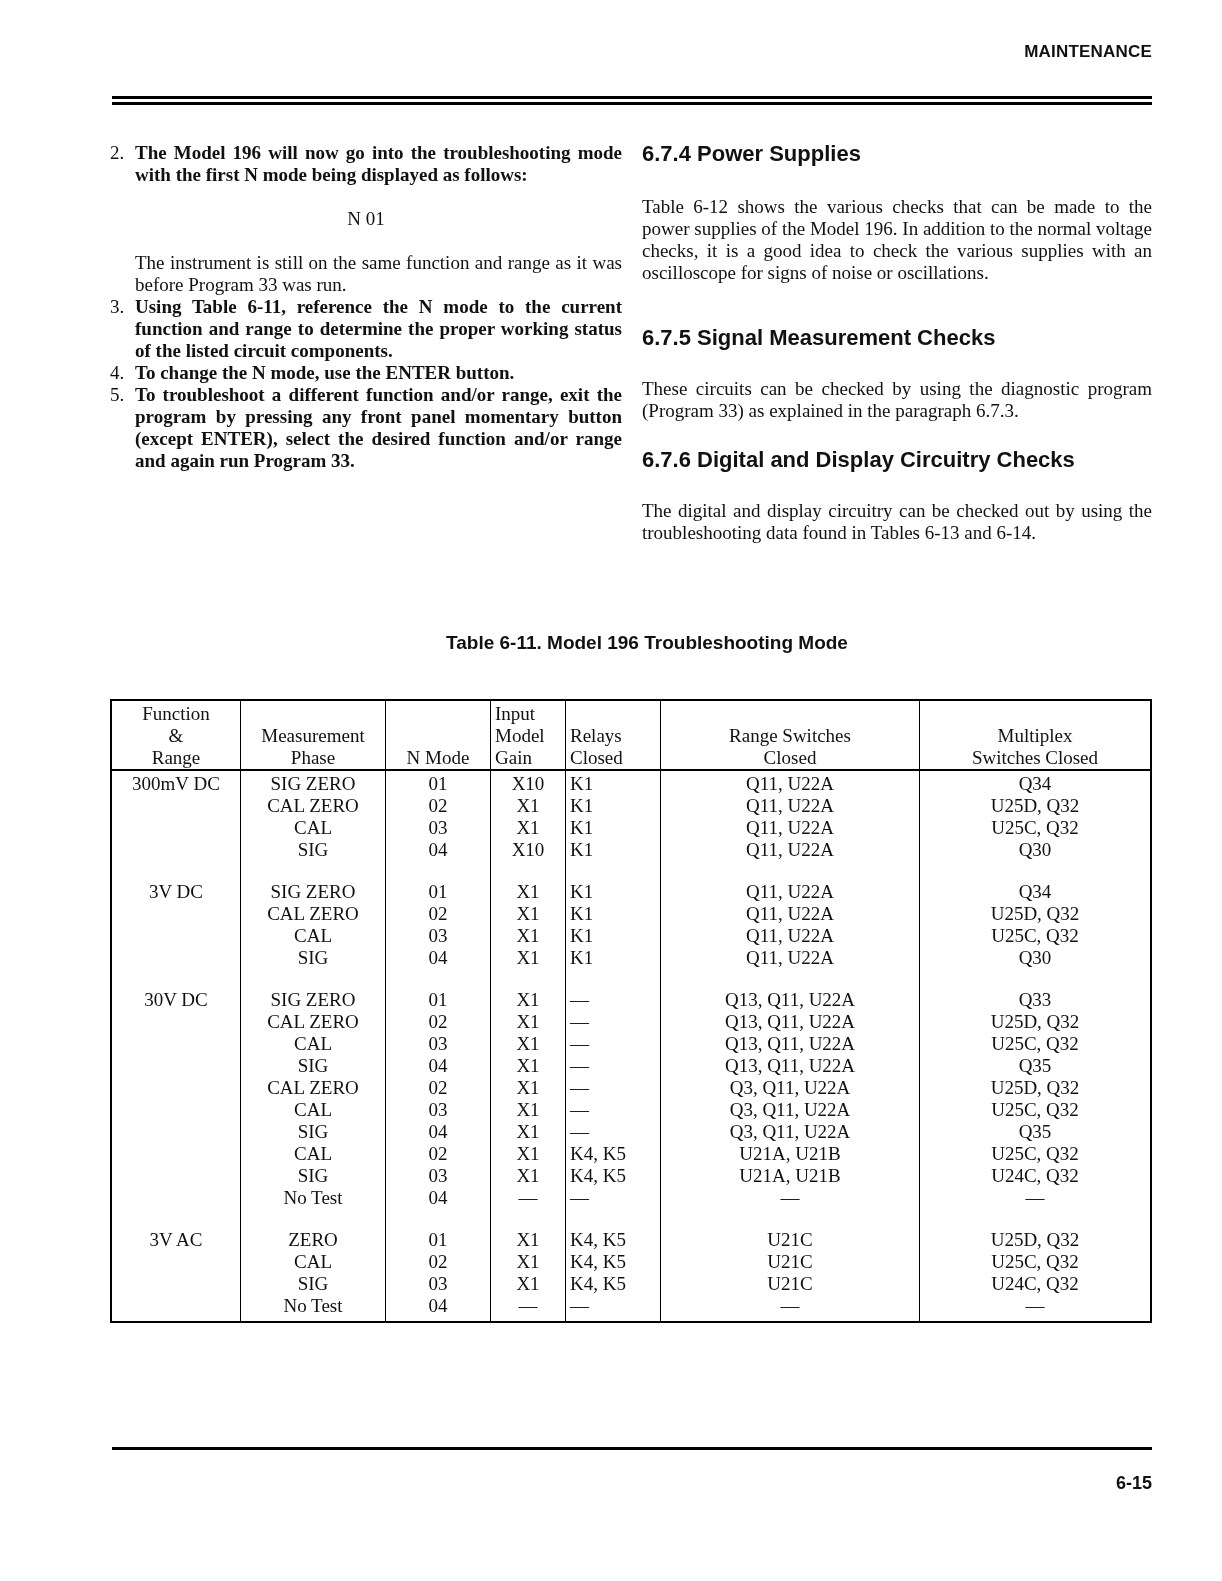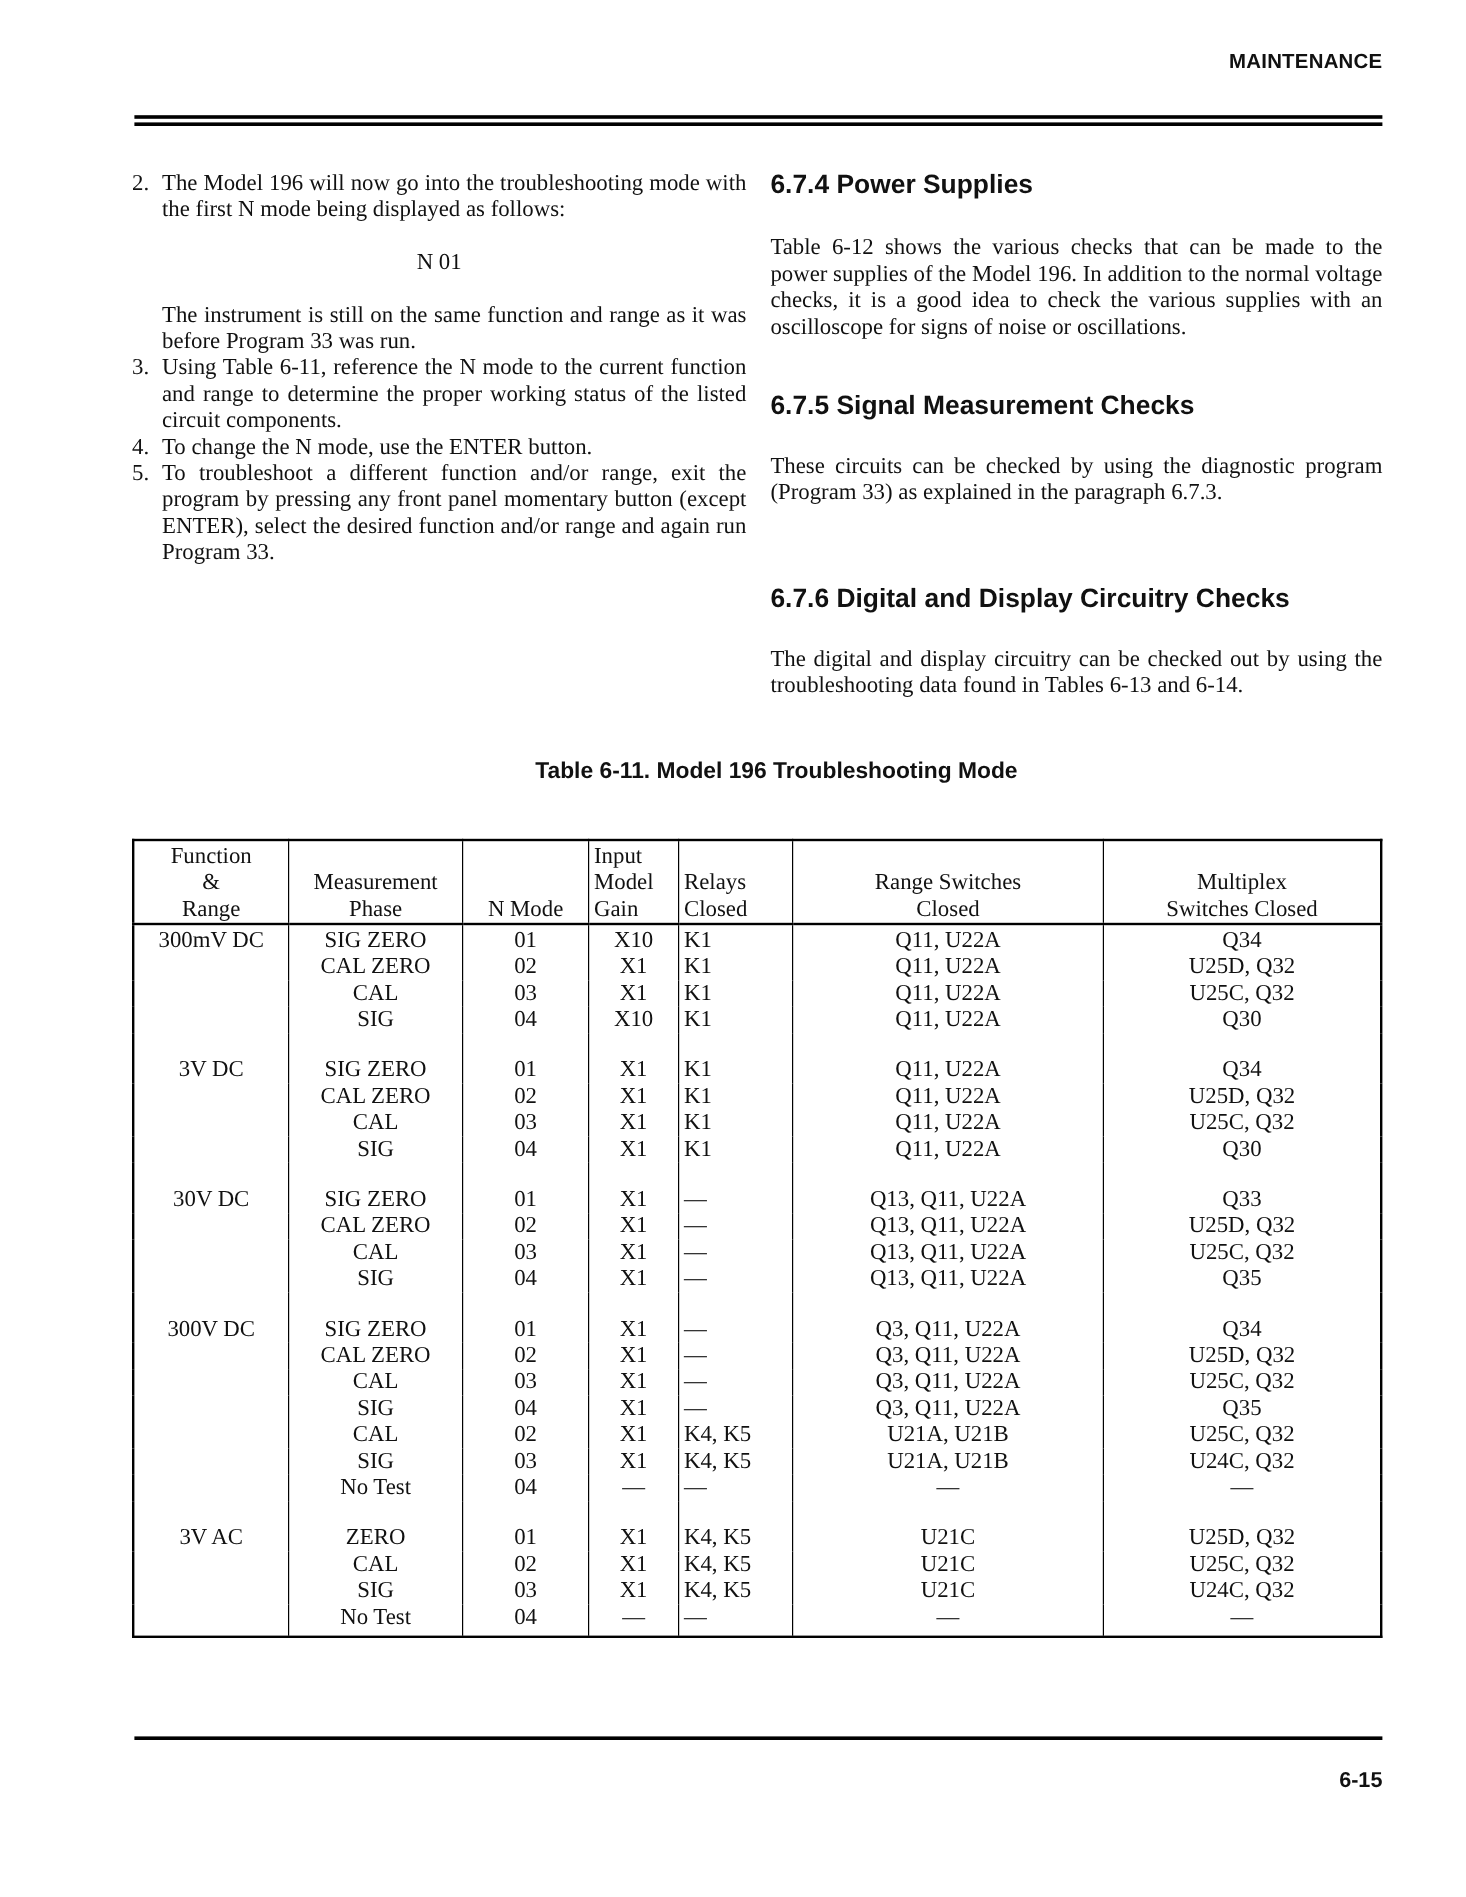--- a/index.html
+++ b/index.html
@@ -7,21 +7,21 @@
 
   .header-label { position: absolute; top: 42px; right: 70px; font-family: "Liberation Sans", sans-serif; font-weight: bold; font-size: 17px; letter-spacing: 0.2px; }
   .rule-top1 { position: absolute; left: 112px; width: 1040px; top: 96px; height: 3px; background: #000; }
   .rule-top2 { position: absolute; left: 112px; width: 1040px; top: 102px; height: 3px; background: #000; }
 
   .col-left { position: absolute; left: 110px; top: 142px; width: 512px; font-family: "Liberation Serif", serif; font-size: 19px; line-height: 22px; }
   .col-right { position: absolute; left: 642px; top: 140px; width: 510px; font-family: "Liberation Serif", serif; font-size: 19px; line-height: 22px; }
 
   .item { display: flex; }
   .item .num { width: 25px; flex: none; }
-  .item .txt { flex: 1; text-align: justify; }
+  .item .txt { flex: 1; text-align: justify; font-weight: bold; }
   .centered { text-align: center; margin: 22px 0 22px 0; }
   .indent { padding-left: 25px; text-align: justify; }
 
   h2 { font-family: "Liberation Sans", sans-serif; font-weight: bold; font-size: 22px; margin: 0; line-height: 28px; }
   .para { text-align: justify; margin: 0; }
 
   .table-title { position: absolute; left: 0; width: 1222px; top: 632px; text-align: center; font-family: "Liberation Sans", sans-serif; font-weight: bold; font-size: 19px; margin-left: 36px; }
 
   table.tb { position: absolute; left: 110px; top: 699px; width: 1042px; border-collapse: collapse; font-family: "Liberation Serif", serif; font-size: 19px; line-height: 22px; border: 2px solid #000; }
   table.tb th { font-weight: normal; vertical-align: bottom; padding: 2px 4px 0 4px; border-left: 1px solid #000; border-bottom: 2px solid #000; }
@@ -61,21 +61,21 @@
     <span class="num">5.</span>
     <span class="txt">To troubleshoot a different function and/or range, exit the program by pressing any front panel momentary button (except ENTER), select the desired function and/or range and again run Program 33.</span>
   </div>
 </div>
 
 <div class="col-right">
   <h2>6.7.4 Power Supplies</h2>
   <p class="para" style="margin-top:28px;">Table 6-12 shows the various checks that can be made to the power supplies of the Model 196. In addition to the normal voltage checks, it is a good idea to check the various supplies with an oscilloscope for signs of noise or oscillations.</p>
   <h2 style="margin-top:40px;">6.7.5 Signal Measurement Checks</h2>
   <p class="para" style="margin-top:26px;">These circuits can be checked by using the diagnostic program (Program 33) as explained in the paragraph 6.7.3.</p>
-  <h2 style="margin-top:63px;">6.7.6 Digital and Display Circuitry Checks</h2>
+  <h2 style="margin-top:24px;">6.7.6 Digital and Display Circuitry Checks</h2>
   <p class="para" style="margin-top:26px;">The digital and display circuitry can be checked out by using the troubleshooting data found in Tables 6-13 and 6-14.</p>
 </div>
 
 <div class="table-title">Table 6-11. Model 196 Troubleshooting Mode</div>
 
 <table class="tb" id="tb">
   <thead>
     <tr>
       <th style="width:120px;">
         <div>Function</div>
@@ -210,29 +210,20 @@
       </tr>
       <tr>
         <td></td>
         <td>SIG</td>
         <td>04</td>
         <td>X1</td>
         <td style="text-align: left;">—</td>
         <td>Q13, Q11, U22A</td>
         <td>Q35</td>
       </tr>
-      <tr class="grp">
-        <td>300V DC</td>
-        <td>SIG ZERO</td>
-        <td>01</td>
-        <td>X1</td>
-        <td style="text-align: left;">—</td>
-        <td>Q3, Q11, U22A</td>
-        <td>Q34</td>
-      </tr>
       <tr>
         <td></td>
         <td>CAL ZERO</td>
         <td>02</td>
         <td>X1</td>
         <td style="text-align: left;">—</td>
         <td>Q3, Q11, U22A</td>
         <td>U25D, Q32</td>
       </tr>
       <tr>

